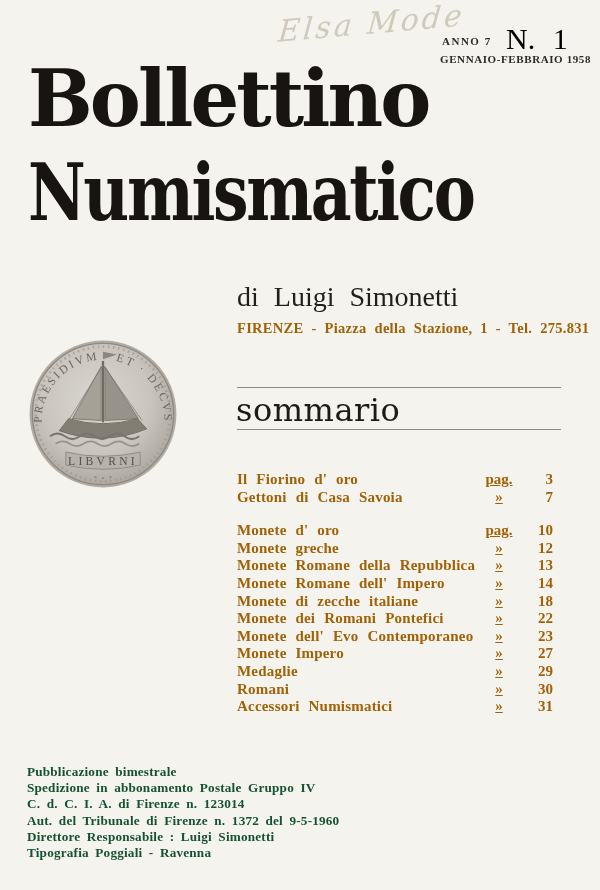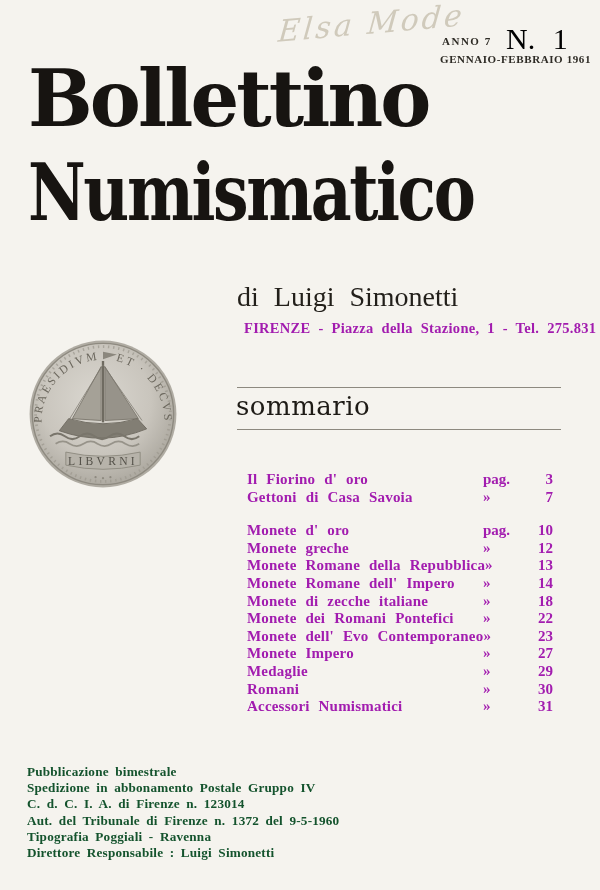--- a/index.html
+++ b/index.html
@@ -53,64 +53,64 @@
     transform-origin:left center;
   }
   .title-line.l1{transform:scaleX(0.97);}
   .title-line.l2{transform:scaleX(0.80);}
   .byline{
     position:absolute;left:237px;top:281px;
     font-size:28px;color:#221f1a;word-spacing:8px;white-space:nowrap;
   }
   .address{
     position:absolute;left:237px;top:320px;
-    font-size:14.5px;font-weight:bold;color:#a21caf;
-    word-spacing:4px;letter-spacing:0.3px;white-space:nowrap;margin-left:7px;
+    font-size:14.5px;font-weight:bold;color:#a16207;
+    word-spacing:4px;letter-spacing:0.3px;white-space:nowrap;
   }
   
   .coin-figure{position:absolute;left:24px;top:335px;width:158px;height:158px;}
   
   .rule{position:absolute;left:237px;width:324px;height:1px;background:#8d897f;}
   .rule.r1{top:387px;}
   .rule.r2{top:429px;}
   .sommario-heading{
     position:absolute;left:236px;top:391px;
     font-family:"DejaVu Serif", serif;
-    font-size:26px;color:#1e1b16;letter-spacing:0.5px;
+    font-size:32px;color:#1e1b16;letter-spacing:0.5px;
   }
   
   .toc{position:absolute;left:237px;top:471px;width:324px;}
   .toc-row{
     display:flex;align-items:baseline;
     height:17.6px;
-    font-size:15px;font-weight:600;color:#a21caf;margin-left:10px;
+    font-size:15px;font-weight:600;color:#a16207;
   }
   .toc-row.group-gap{margin-top:16px;}
   .toc-label{flex:1;word-spacing:5px;letter-spacing:0.2px;white-space:nowrap;}
-  .toc-marker{width:32px;text-align:left;}
+  .toc-marker{width:32px;text-align:center;text-decoration:underline;}
   .toc-page{width:38px;text-align:right;padding-right:8px;}
   
   .imprint{
     position:absolute;left:27px;top:764px;
     font-size:13.2px;font-weight:bold;color:#14532d;
     line-height:16.2px;word-spacing:3px;letter-spacing:0.2px;
   }
   .imprint div{white-space:nowrap;}
 </style>
 </head>
 <body>
 
 <div class="page">
 
   <div class="handwriting">Elsa Mode</div>
 
   <div class="issue-block">
     <span class="anno-label">ANNO 7</span>
     <span class="issue-number">N. 1</span>
-    <span class="date-range">GENNAIO-FEBBRAIO 1961</span>
+    <span class="date-range">GENNAIO-FEBBRAIO 1958</span>
   </div>
 
   <div class="masthead">
     <div class="title-line l1">Bollettino</div>
     <div class="title-line l2">Numismatico</div>
   </div>
 
   <div class="byline">di Luigi Simonetti</div>
   <div class="address">FIRENZE - Piazza della Stazione, 1 - Tel. 275.831</div>
 
@@ -219,17 +219,17 @@
       <span class="toc-marker">»</span>
       <span class="toc-page">31</span>
     </div>
   </div>
 
   <div class="imprint">
     <div>Pubblicazione bimestrale</div>
     <div>Spedizione in abbonamento Postale Gruppo IV</div>
     <div>C. d. C. I. A. di Firenze n. 123014</div>
     <div>Aut. del Tribunale di Firenze n. 1372 del 9-5-1960</div>
+    <div>Direttore Responsabile : Luigi Simonetti</div>
     <div>Tipografia Poggiali - Ravenna</div>
-    <div>Direttore Responsabile : Luigi Simonetti</div>
   </div>
 
 </div>
 
 </body></html>

